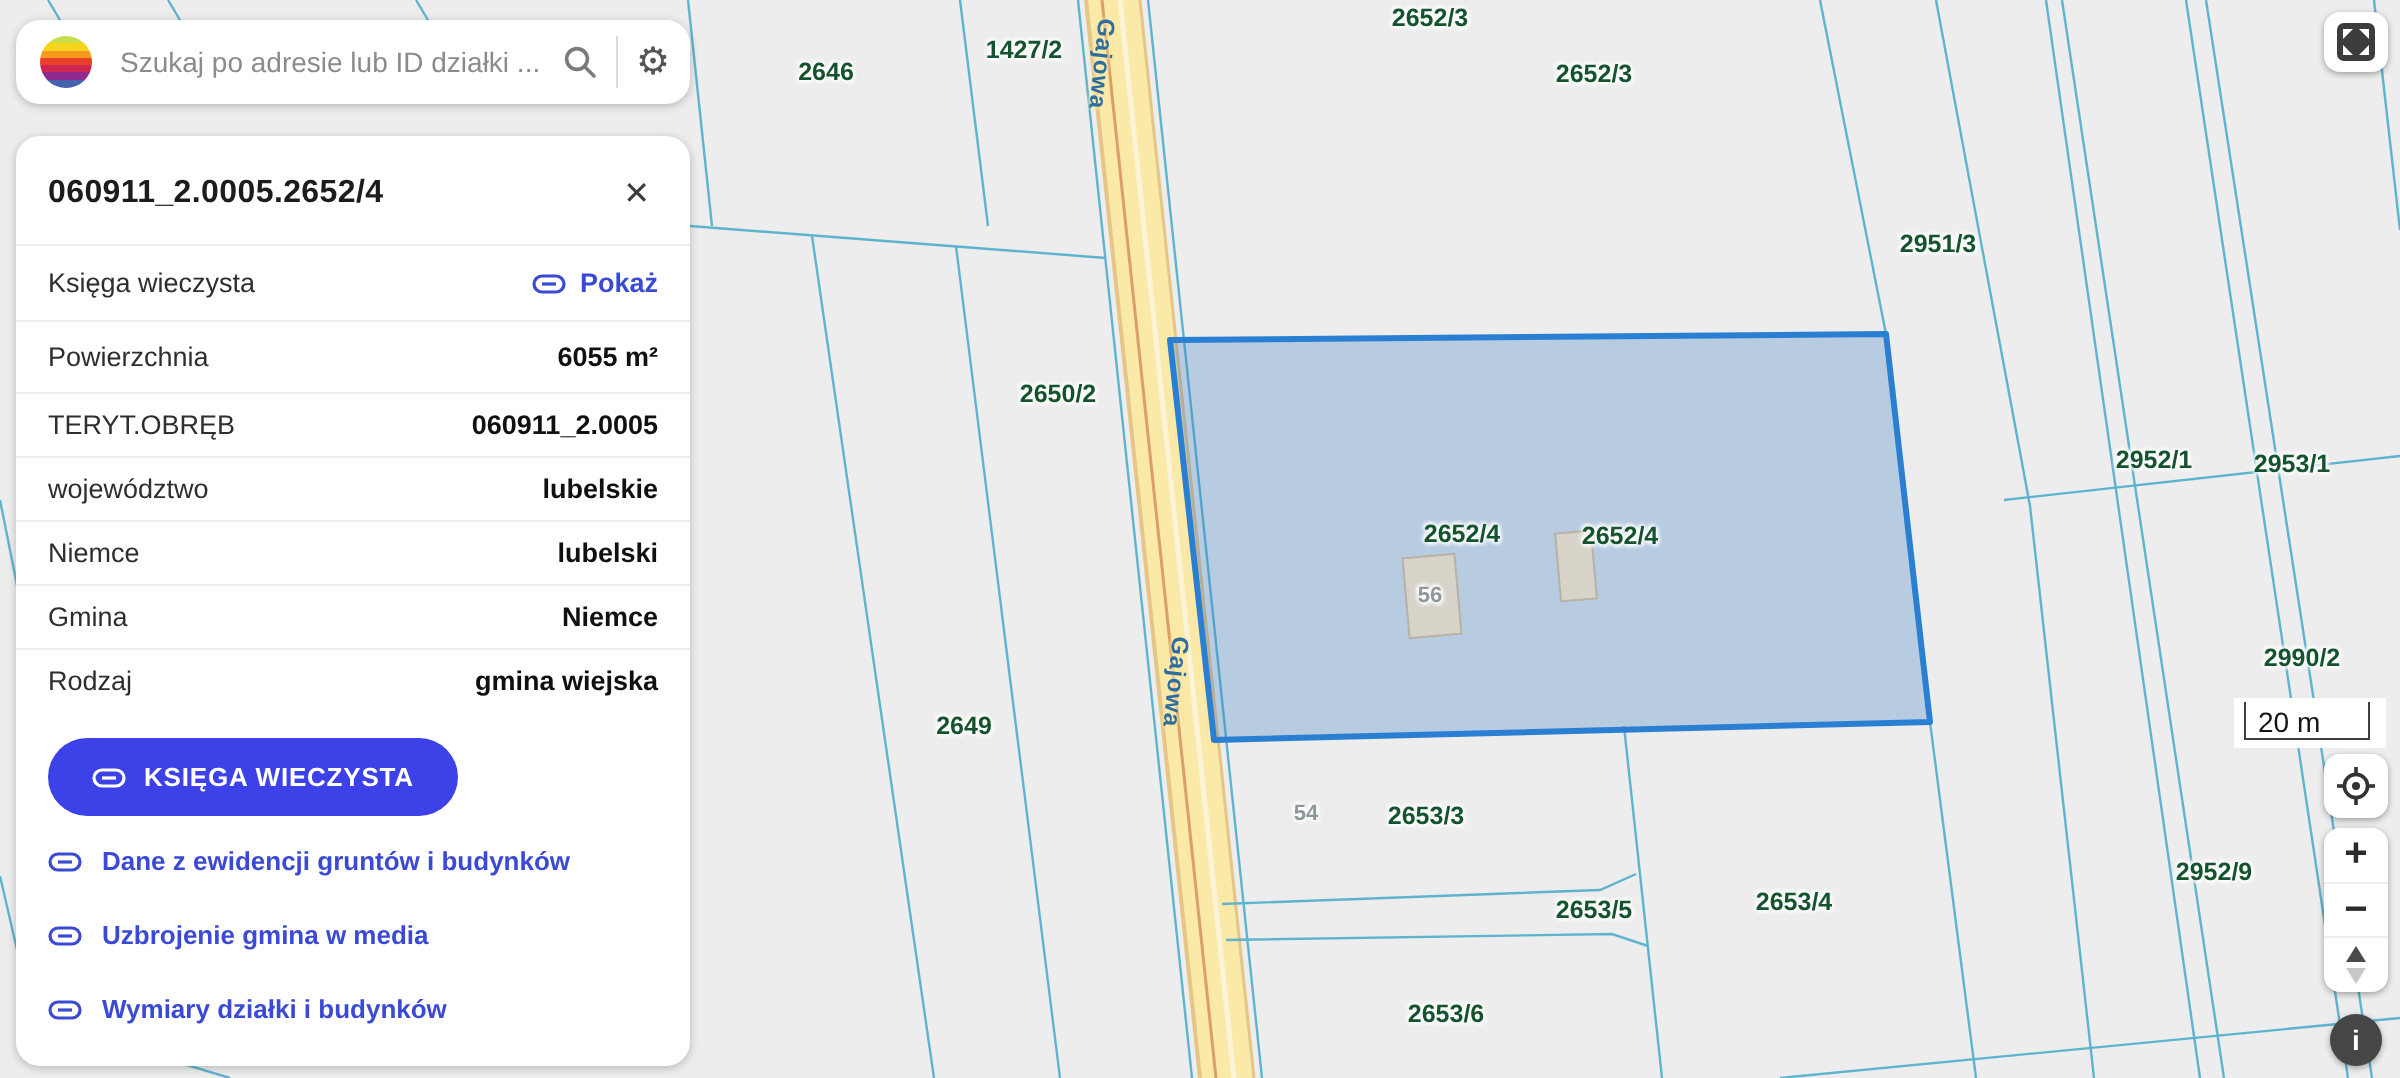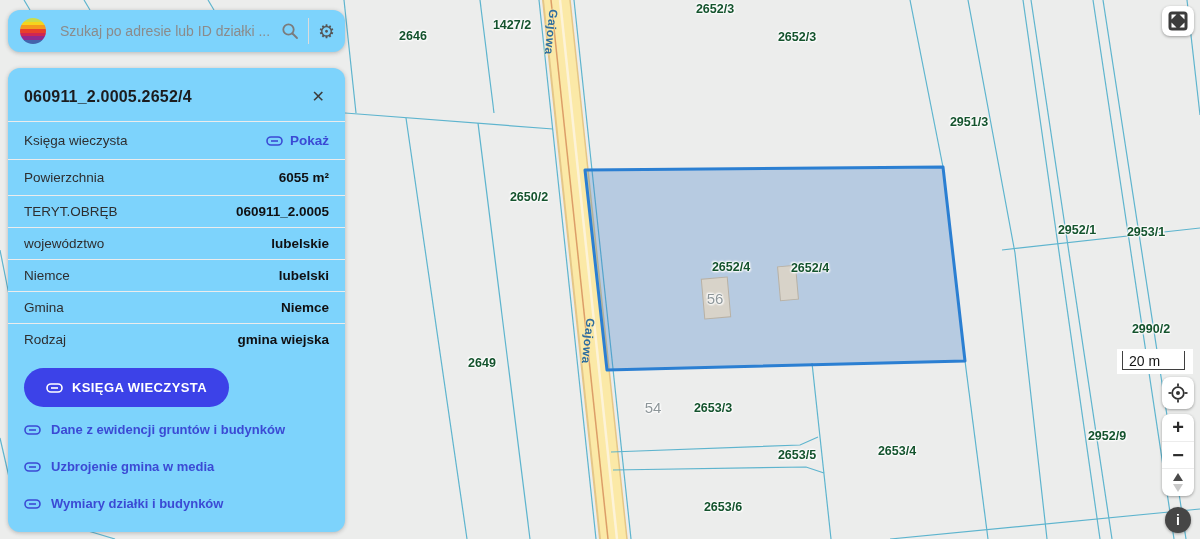--- a/index.html
+++ b/index.html
@@ -4,27 +4,27 @@
 <style>
   html,body{margin:0;padding:0;background:#dfe2e1;}
   #app{position:relative;width:1200px;height:539px;overflow:hidden;
        background:#ecedec;font-family:"Liberation Sans",sans-serif;}
 
   
   .plbl{position:absolute;transform:translate(-50%,-50%);
         font-size:12.5px;font-weight:bold;color:#14532d;white-space:nowrap;
         text-shadow:0 0 2px #fff,0 0 2px #fff,0 0 3px #fff,1px 1px 2px #fff,-1px -1px 2px #fff;
         pointer-events:none;}
-  .plbl.gray{color:#8d9699;font-weight:normal;font-size:15px;}
+  .plbl.gray{color:#8d9699;font-weight:bold;font-size:11px;}
   .roadlbl{position:absolute;transform:translate(-50%,-50%) rotate(96deg);
         font-size:12px;font-weight:bold;color:#2f6d9e;letter-spacing:.5px;
         text-shadow:0 0 2px #fceaa9,0 0 3px #fceaa9;pointer-events:none;}
 
   
-  .card{position:absolute;background:#7dd3fc;border-radius:12px;
+  .card{position:absolute;background:#ffffff;border-radius:12px;
         box-shadow:0 1px 4px rgba(40,40,40,.28);}
   
   #searchbar{left:8px;top:10px;width:337px;height:42px;display:flex;
         align-items:center;padding:0 10px 0 12px;box-sizing:border-box;}
   #logo{width:26px;height:26px;border-radius:50%;flex:0 0 26px;
         background:linear-gradient(to bottom,
           #cbdc4a 0 14%,#f6d41c 14% 28%,#f49a1c 28% 42%,#e8402a 42% 56%,
           #d02652 56% 70%,#8f2a8e 70% 84%,#4463ac 84% 100%);}
   #search-input{flex:1;border:0;outline:0;background:transparent;margin-left:12px;
         font-size:14px;color:#333;font-family:"Liberation Sans",sans-serif;}

